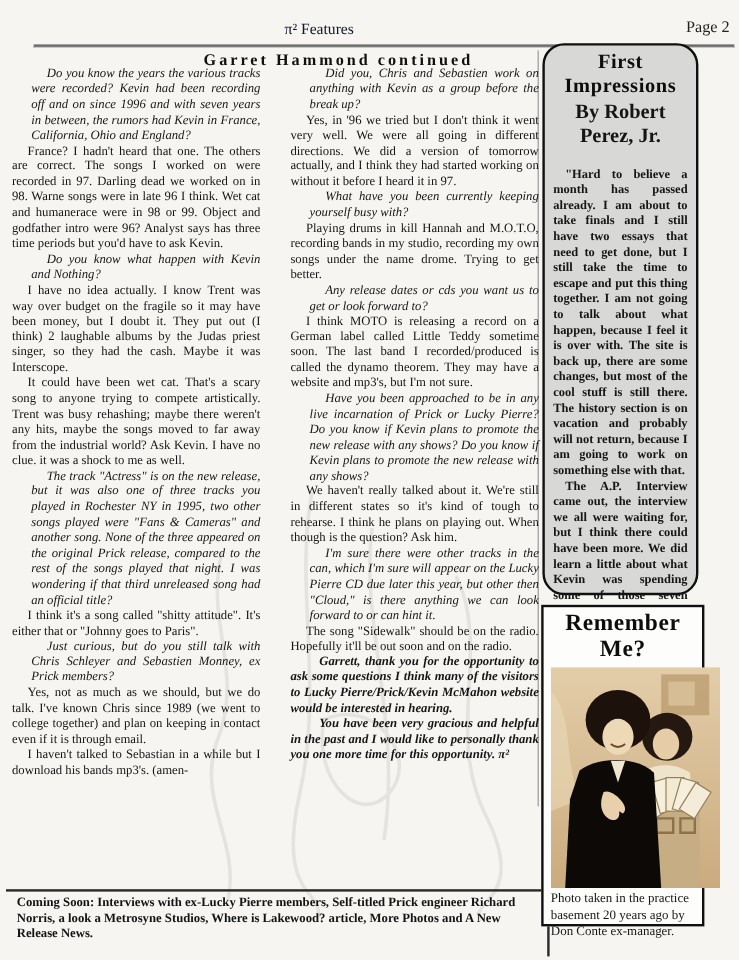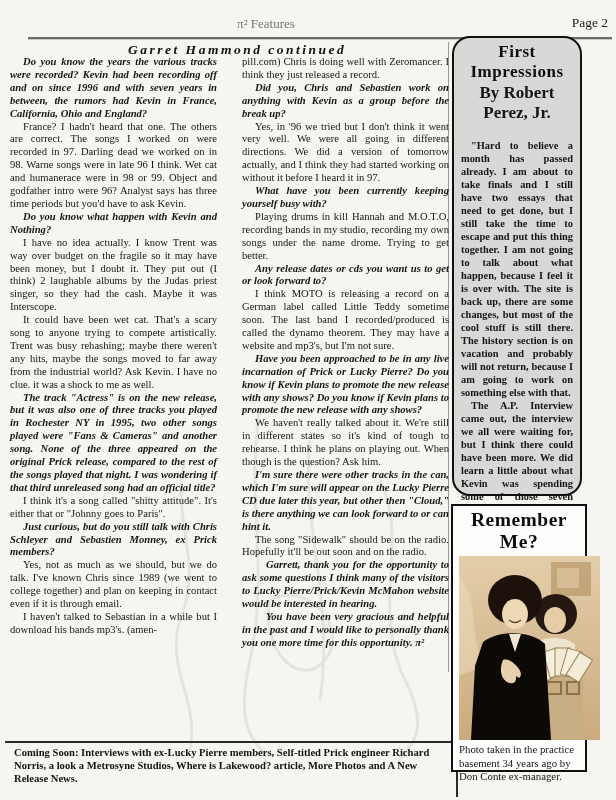--- a/index.html
+++ b/index.html
@@ -5,39 +5,39 @@
   html,body{margin:0;padding:0;}
   body{width:616px;height:800px;overflow:hidden;}
   .page{
     position:relative;width:616px;height:800px;
     background:#f6f5f1;
     font-family:"Liberation Serif", serif;
     color:#151515;
   }
   
   .masthead-center{position:absolute;left:0;top:16px;width:532px;text-align:center;
-    font-size:13px;color:#737373;}
+    font-size:13px;color:#0f172a;}
   .masthead-right{position:absolute;right:8px;top:15px;font-size:13.5px;color:#222;}
   .header-rule{position:absolute;left:28px;top:37px;width:584px;height:2px;
     background:#6b6b6b;border-bottom:1px solid #c9c8c4;}
-  .section-heading{position:absolute;left:128px;top:42px;width:344px;text-align:left;
-    font-size:13.5px;font-weight:bold;font-style:italic;letter-spacing:2.5px;color:#111;}
+  .section-heading{position:absolute;left:110px;top:42px;width:344px;text-align:center;
+    font-size:13.5px;font-weight:bold;letter-spacing:2.5px;color:#111;}
   
   .watermark{position:absolute;left:100px;top:112px;z-index:0;
     font-family:"Liberation Sans", sans-serif;font-weight:bold;
     font-size:96px;line-height:96px;color:#bdbdbb;opacity:.62;letter-spacing:1px;}
   .sketch{position:absolute;left:150px;top:400px;z-index:0;opacity:.75;}
   
   .col{position:absolute;top:56px;width:207px;z-index:1;
     font-size:10.6px;line-height:12.9px;text-align:justify;}
   .col-1{left:10px;}
   .col-2{left:242px;}
   .col p{margin:0;text-indent:13px;}
   .col p.cont{text-indent:0;}
-  .col p.q{font-weight:bold;font-style:italic;}
+  .col p.q{font-weight:normal;font-style:italic;margin-left:16px;}
   .col p.closing{font-weight:bold;font-style:italic;text-indent:24px;}
   
   .v-rule{position:absolute;left:448px;top:42px;width:1px;height:630px;background:#9a9a97;}
   
   .fi-box{position:absolute;left:452px;top:36px;width:130px;height:460px;z-index:1;
     background:#d8d8d6;border:2px solid #101010;border-radius:18px;
     box-sizing:border-box;padding:4px 7px 4px 7px;}
   .fi-title{font-size:17px;font-weight:bold;text-align:center;letter-spacing:.5px;
     margin:0 0 1px 0;color:#0d0d0d;}
   .fi-byline{font-size:17px;font-weight:bold;text-align:center;margin:0 0 16px 0;}
@@ -85,21 +85,20 @@
     <p class="a">I have no idea actually. I know Trent was way over budget on the fragile so it may have been money, but I doubt it. They put out (I think) 2 laughable albums by the Judas priest singer, so they had the cash. Maybe it was Interscope.</p>
     <p class="a">It could have been wet cat. That's a scary song to anyone trying to compete artistically. Trent was busy rehashing; maybe there weren't any hits, maybe the songs moved to far away from the industrial world? Ask Kevin. I have no clue. it was a shock to me as well.</p>
     <p class="q">The track "Actress" is on the new release, but it was also one of three tracks you played in Rochester NY in 1995, two other songs played were "Fans &amp; Cameras" and another song. None of the three appeared on the original Prick release, compared to the rest of the songs played that night. I was wondering if that third unreleased song had an official title?</p>
     <p class="a">I think it's a song called "shitty attitude". It's either that or "Johnny goes to Paris".</p>
     <p class="q">Just curious, but do you still talk with Chris Schleyer and Sebastien Monney, ex Prick members?</p>
     <p class="a">Yes, not as much as we should, but we do talk. I've known Chris since 1989 (we went to college together) and plan on keeping in contact even if it is through email.</p>
     <p class="a">I haven't talked to Sebastian in a while but I download his bands mp3's. (amen-</p>
   </div>
 
   <div class="col col-2">
-    <p class="cont">pill.com) Chris is doing well with Zeromancer. I think they just released a record.</p>
     <p class="q">Did you, Chris and Sebastien work on anything with Kevin as a group before the break up?</p>
     <p class="a">Yes, in '96 we tried but I don't think it went very well. We were all going in different directions. We did a version of tomorrow actually, and I think they had started working on without it before I heard it in 97.</p>
     <p class="q">What have you been currently keeping yourself busy with?</p>
     <p class="a">Playing drums in kill Hannah and M.O.T.O, recording bands in my studio, recording my own songs under the name drome.  Trying to get better.</p>
     <p class="q">Any release dates or cds you want us to get or look forward to?</p>
     <p class="a">I think MOTO is releasing a record on a German label called Little Teddy sometime soon. The last band I recorded/produced is called the dynamo theorem. They may have a website and mp3's, but I'm not sure.</p>
     <p class="q">Have you been approached to be in any live incarnation of Prick or Lucky Pierre? Do you know if Kevin plans to promote the new release with any shows? Do you know if Kevin plans to promote the new release with any shows?</p>
     <p class="a">We haven't really talked about it. We're still in different states so it's kind of tough to rehearse.  I think he plans on playing out. When though is the question? Ask him.</p>
     <p class="q">I'm sure there were other tracks in the can, which I'm sure will appear on the Lucky Pierre CD due later this year, but other then "Cloud," is there anything we can look forward to or can hint it.</p>
     <p class="a">The song "Sidewalk" should be on the radio. Hopefully it'll be out soon and on the radio.</p>
@@ -151,20 +150,20 @@
         <rect x="106" y="96" width="15" height="26" fill="#f4ecd8" stroke="#97805a" transform="rotate(32 113 122)"></rect>
       </g>
 
       <ellipse cx="56" cy="44" rx="27" ry="25" fill="#1c120b"></ellipse>
       <ellipse cx="56" cy="58" rx="13" ry="15" fill="#eed9b6"></ellipse>
       <path d="M50 64 q6 5 12 0" stroke="#6b4a2c" stroke-width="1.5" fill="none"></path>
       <path d="M24 86 C 40 74, 72 74, 86 88 L 92 184 L 12 184 L 16 110 Z" fill="#0d0906"></path>
       <path d="M50 78 L 56 96 L 62 78 Z" fill="#efe6d2"></path>
       <path d="M44 104 c -4 10, -2 18, 4 22 c 5 3, 10 1, 9 -6 l 3 2 c 3 -2, 2 -6, 0 -9 c -4 -6, -11 -11, -16 -9 Z" fill="#e8d0ac"></path>
     </svg>
-    <p class="rm-caption">Photo taken in the practice basement 34 years ago by Don Conte ex-manager.</p>
+    <p class="rm-caption">Photo taken in the practice basement 20 years ago by Don Conte ex-manager.</p>
   </div>
 
   <div class="footer-rule"></div>
   <div class="footer-vrule"></div>
   <div class="footer-text">Coming Soon: Interviews with ex-Lucky Pierre members, Self-titled Prick engineer Richard Norris, a look a Metrosyne Studios, Where is Lakewood? article, More Photos and A New Release News.</div>
 
 </div>
 
 </body></html>

